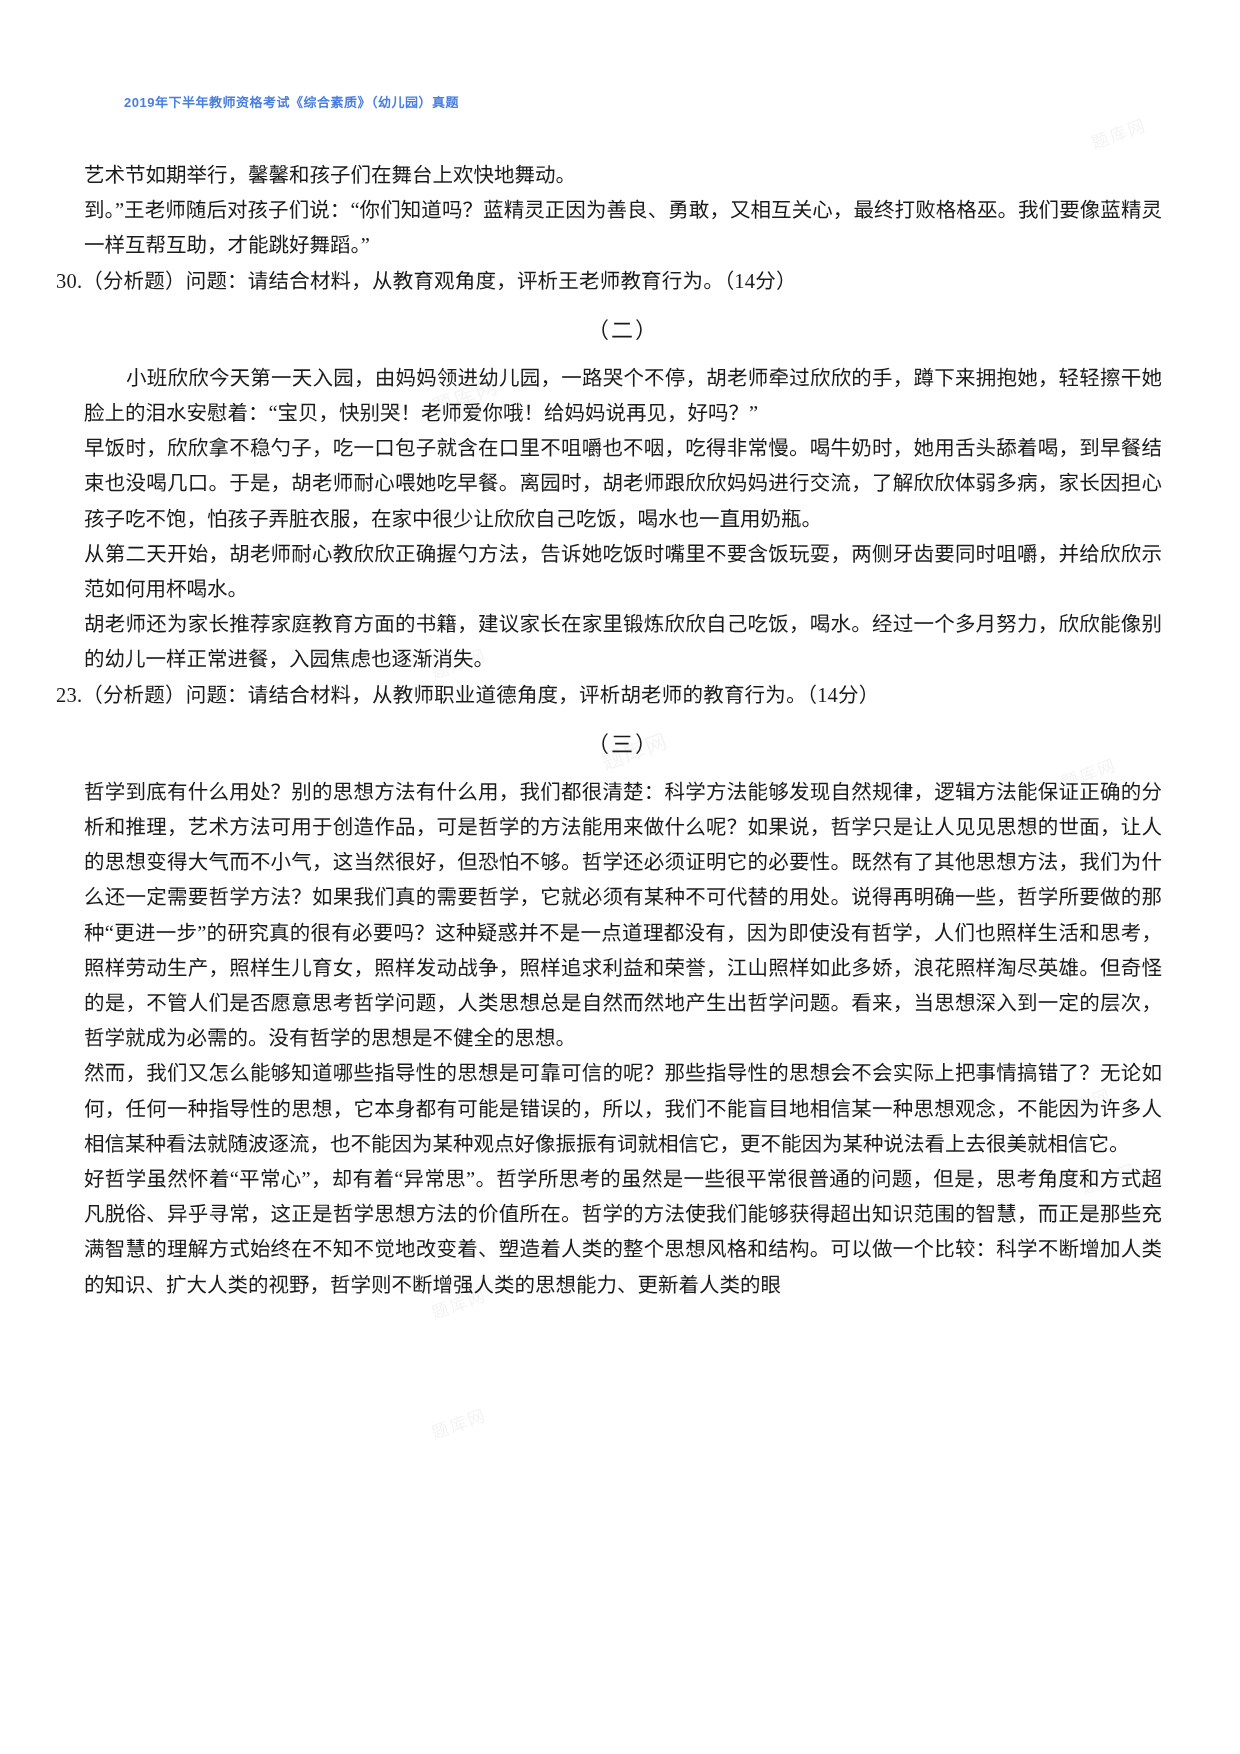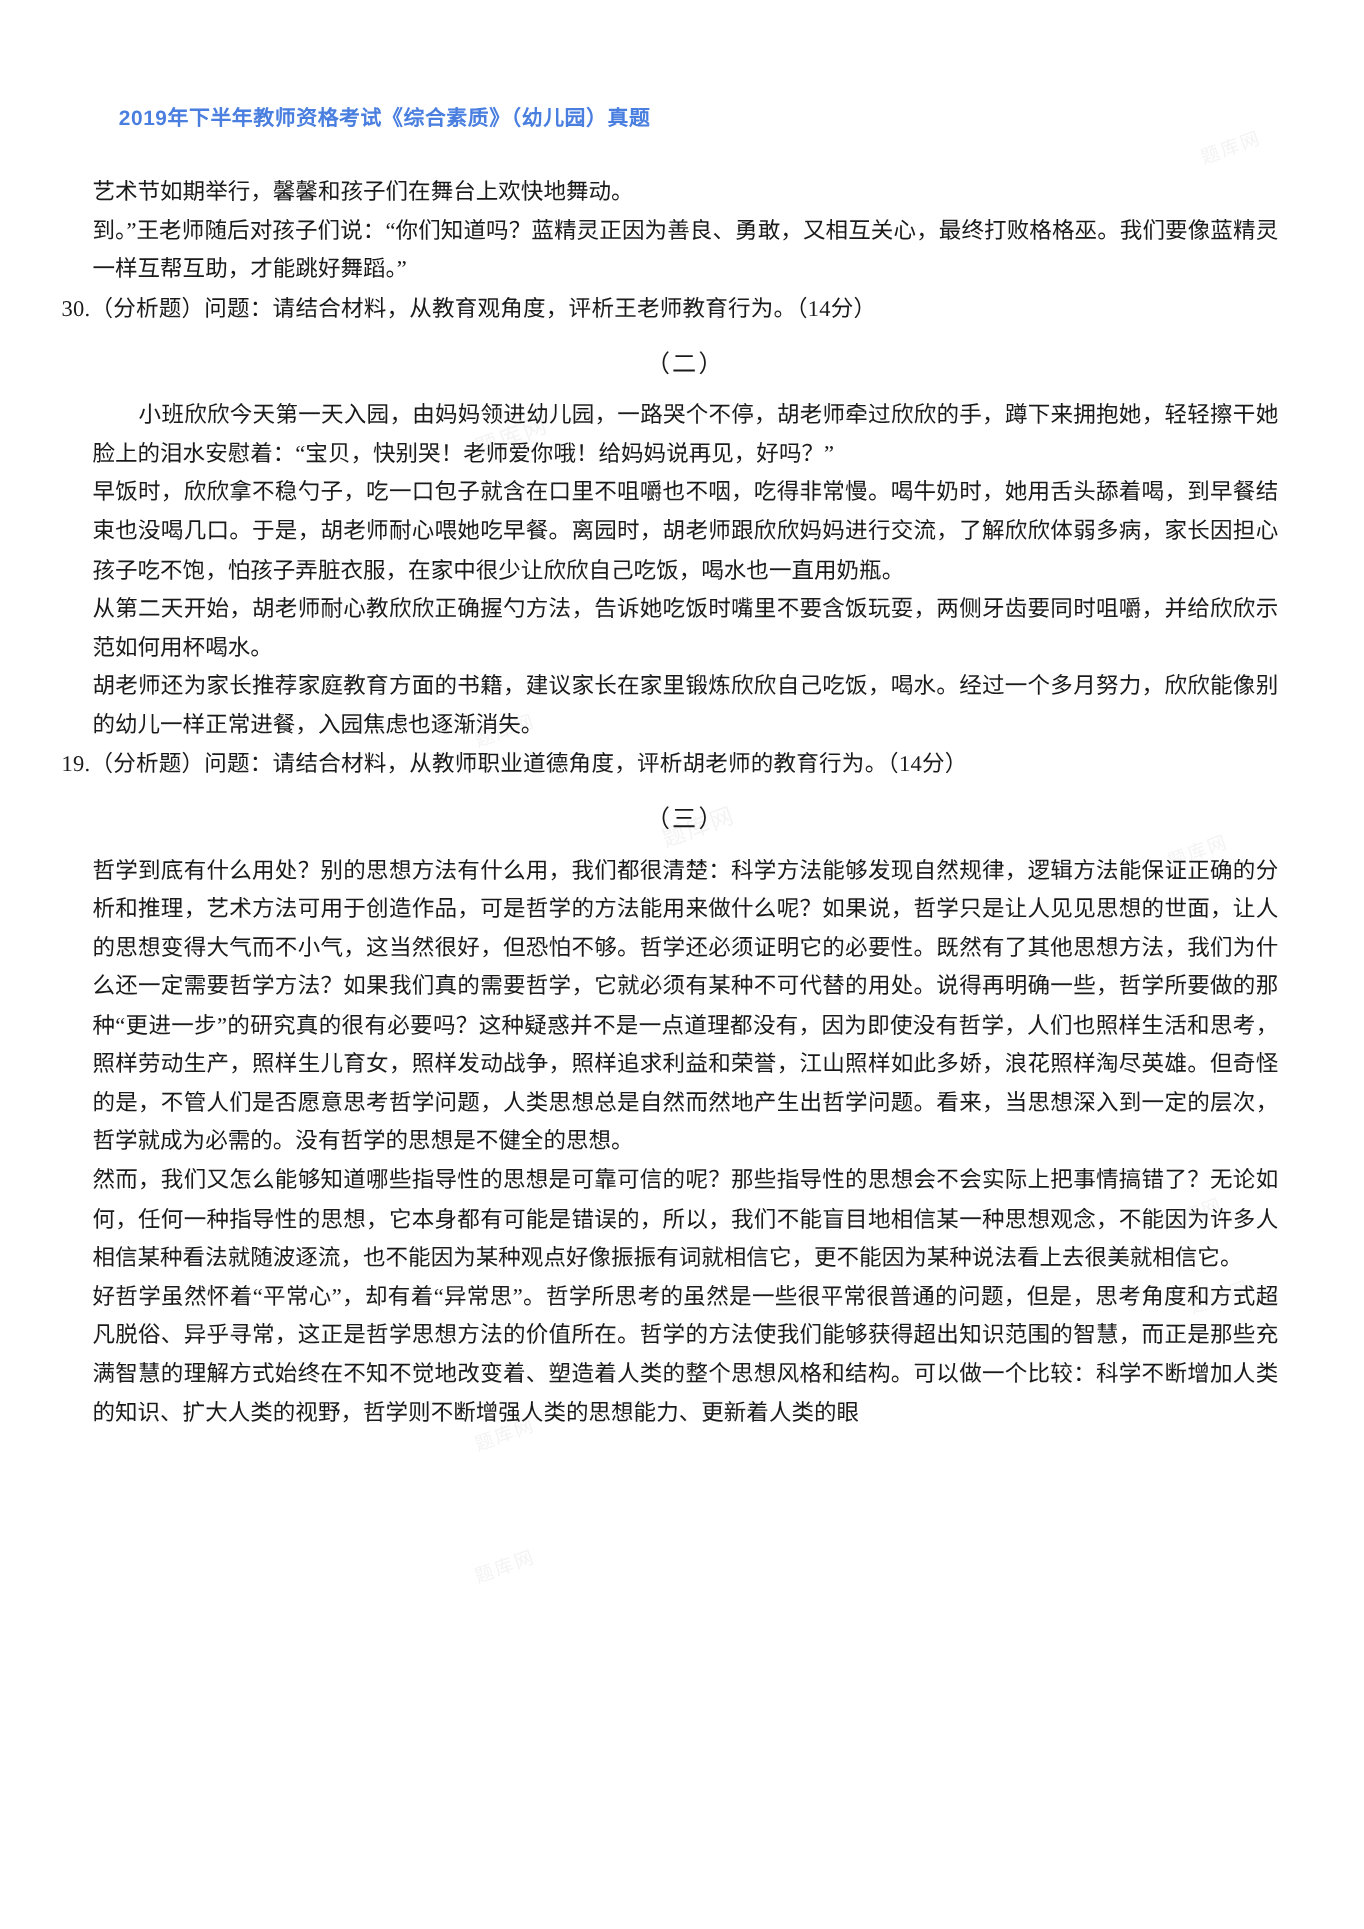--- a/index.html
+++ b/index.html
@@ -19,24 +19,24 @@
     margin: 0 auto;
     background: #ffffff;
     box-sizing: border-box;
     overflow: hidden;
   }
 
   
   .doc-header {
     position: absolute;
     top: 92px;
-    left: 108px;
+    left: 124px;
     right: 80px;
     font-family: "Liberation Sans", "DejaVu Sans", sans-serif;
-    font-size: 19px;
+    font-size: 13px;
     font-weight: 700;
     letter-spacing: 0.5px;
     color: #4a7fe0;
     white-space: nowrap;
   }
 
   
   .content {
     position: absolute;
     top: 158px;
@@ -111,21 +111,21 @@
 
     <p class="para q-line">30.（分析题）问题：请结合材料，从教育观角度，评析王老师教育行为。（14分）</p>
 
     <p class="section-title">（二）</p>
 
     <p class="para-indent">小班欣欣今天第一天入园，由妈妈领进幼儿园，一路哭个不停，胡老师牵过欣欣的手，蹲下来拥抱她，轻轻擦干她脸上的泪水安慰着：“宝贝，快别哭！老师爱你哦！给妈妈说再见，好吗？”</p>
     <p class="para">早饭时，欣欣拿不稳勺子，吃一口包子就含在口里不咀嚼也不咽，吃得非常慢。喝牛奶时，她用舌头舔着喝，到早餐结束也没喝几口。于是，胡老师耐心喂她吃早餐。离园时，胡老师跟欣欣妈妈进行交流，了解欣欣体弱多病，家长因担心孩子吃不饱，怕孩子弄脏衣服，在家中很少让欣欣自己吃饭，喝水也一直用奶瓶。</p>
     <p class="para">从第二天开始，胡老师耐心教欣欣正确握勺方法，告诉她吃饭时嘴里不要含饭玩耍，两侧牙齿要同时咀嚼，并给欣欣示范如何用杯喝水。</p>
     <p class="para">胡老师还为家长推荐家庭教育方面的书籍，建议家长在家里锻炼欣欣自己吃饭，喝水。经过一个多月努力，欣欣能像别的幼儿一样正常进餐，入园焦虑也逐渐消失。</p>
 
-    <p class="para q-line">19.（分析题）问题：请结合材料，从教师职业道德角度，评析胡老师的教育行为。（14分）</p>
+    <p class="para q-line">23.（分析题）问题：请结合材料，从教师职业道德角度，评析胡老师的教育行为。（14分）</p>
 
     <p class="section-title">（三）</p>
 
     <p class="para">哲学到底有什么用处？别的思想方法有什么用，我们都很清楚：科学方法能够发现自然规律，逻辑方法能保证正确的分析和推理，艺术方法可用于创造作品，可是哲学的方法能用来做什么呢？如果说，哲学只是让人见见思想的世面，让人的思想变得大气而不小气，这当然很好，但恐怕不够。哲学还必须证明它的必要性。既然有了其他思想方法，我们为什么还一定需要哲学方法？如果我们真的需要哲学，它就必须有某种不可代替的用处。说得再明确一些，哲学所要做的那种“更进一步”的研究真的很有必要吗？这种疑惑并不是一点道理都没有，因为即使没有哲学，人们也照样生活和思考，照样劳动生产，照样生儿育女，照样发动战争，照样追求利益和荣誉，江山照样如此多娇，浪花照样淘尽英雄。但奇怪的是，不管人们是否愿意思考哲学问题，人类思想总是自然而然地产生出哲学问题。看来，当思想深入到一定的层次，哲学就成为必需的。没有哲学的思想是不健全的思想。</p>
     <p class="para">然而，我们又怎么能够知道哪些指导性的思想是可靠可信的呢？那些指导性的思想会不会实际上把事情搞错了？无论如何，任何一种指导性的思想，它本身都有可能是错误的，所以，我们不能盲目地相信某一种思想观念，不能因为许多人相信某种看法就随波逐流，也不能因为某种观点好像振振有词就相信它，更不能因为某种说法看上去很美就相信它。</p>
     <p class="para">好哲学虽然怀着“平常心”，却有着“异常思”。哲学所思考的虽然是一些很平常很普通的问题，但是，思考角度和方式超凡脱俗、异乎寻常，这正是哲学思想方法的价值所在。哲学的方法使我们能够获得超出知识范围的智慧，而正是那些充满智慧的理解方式始终在不知不觉地改变着、塑造着人类的整个思想风格和结构。可以做一个比较：科学不断增加人类的知识、扩大人类的视野，哲学则不断增强人类的思想能力、更新着人类的眼</p>
 
   </div>
 </div>
 

